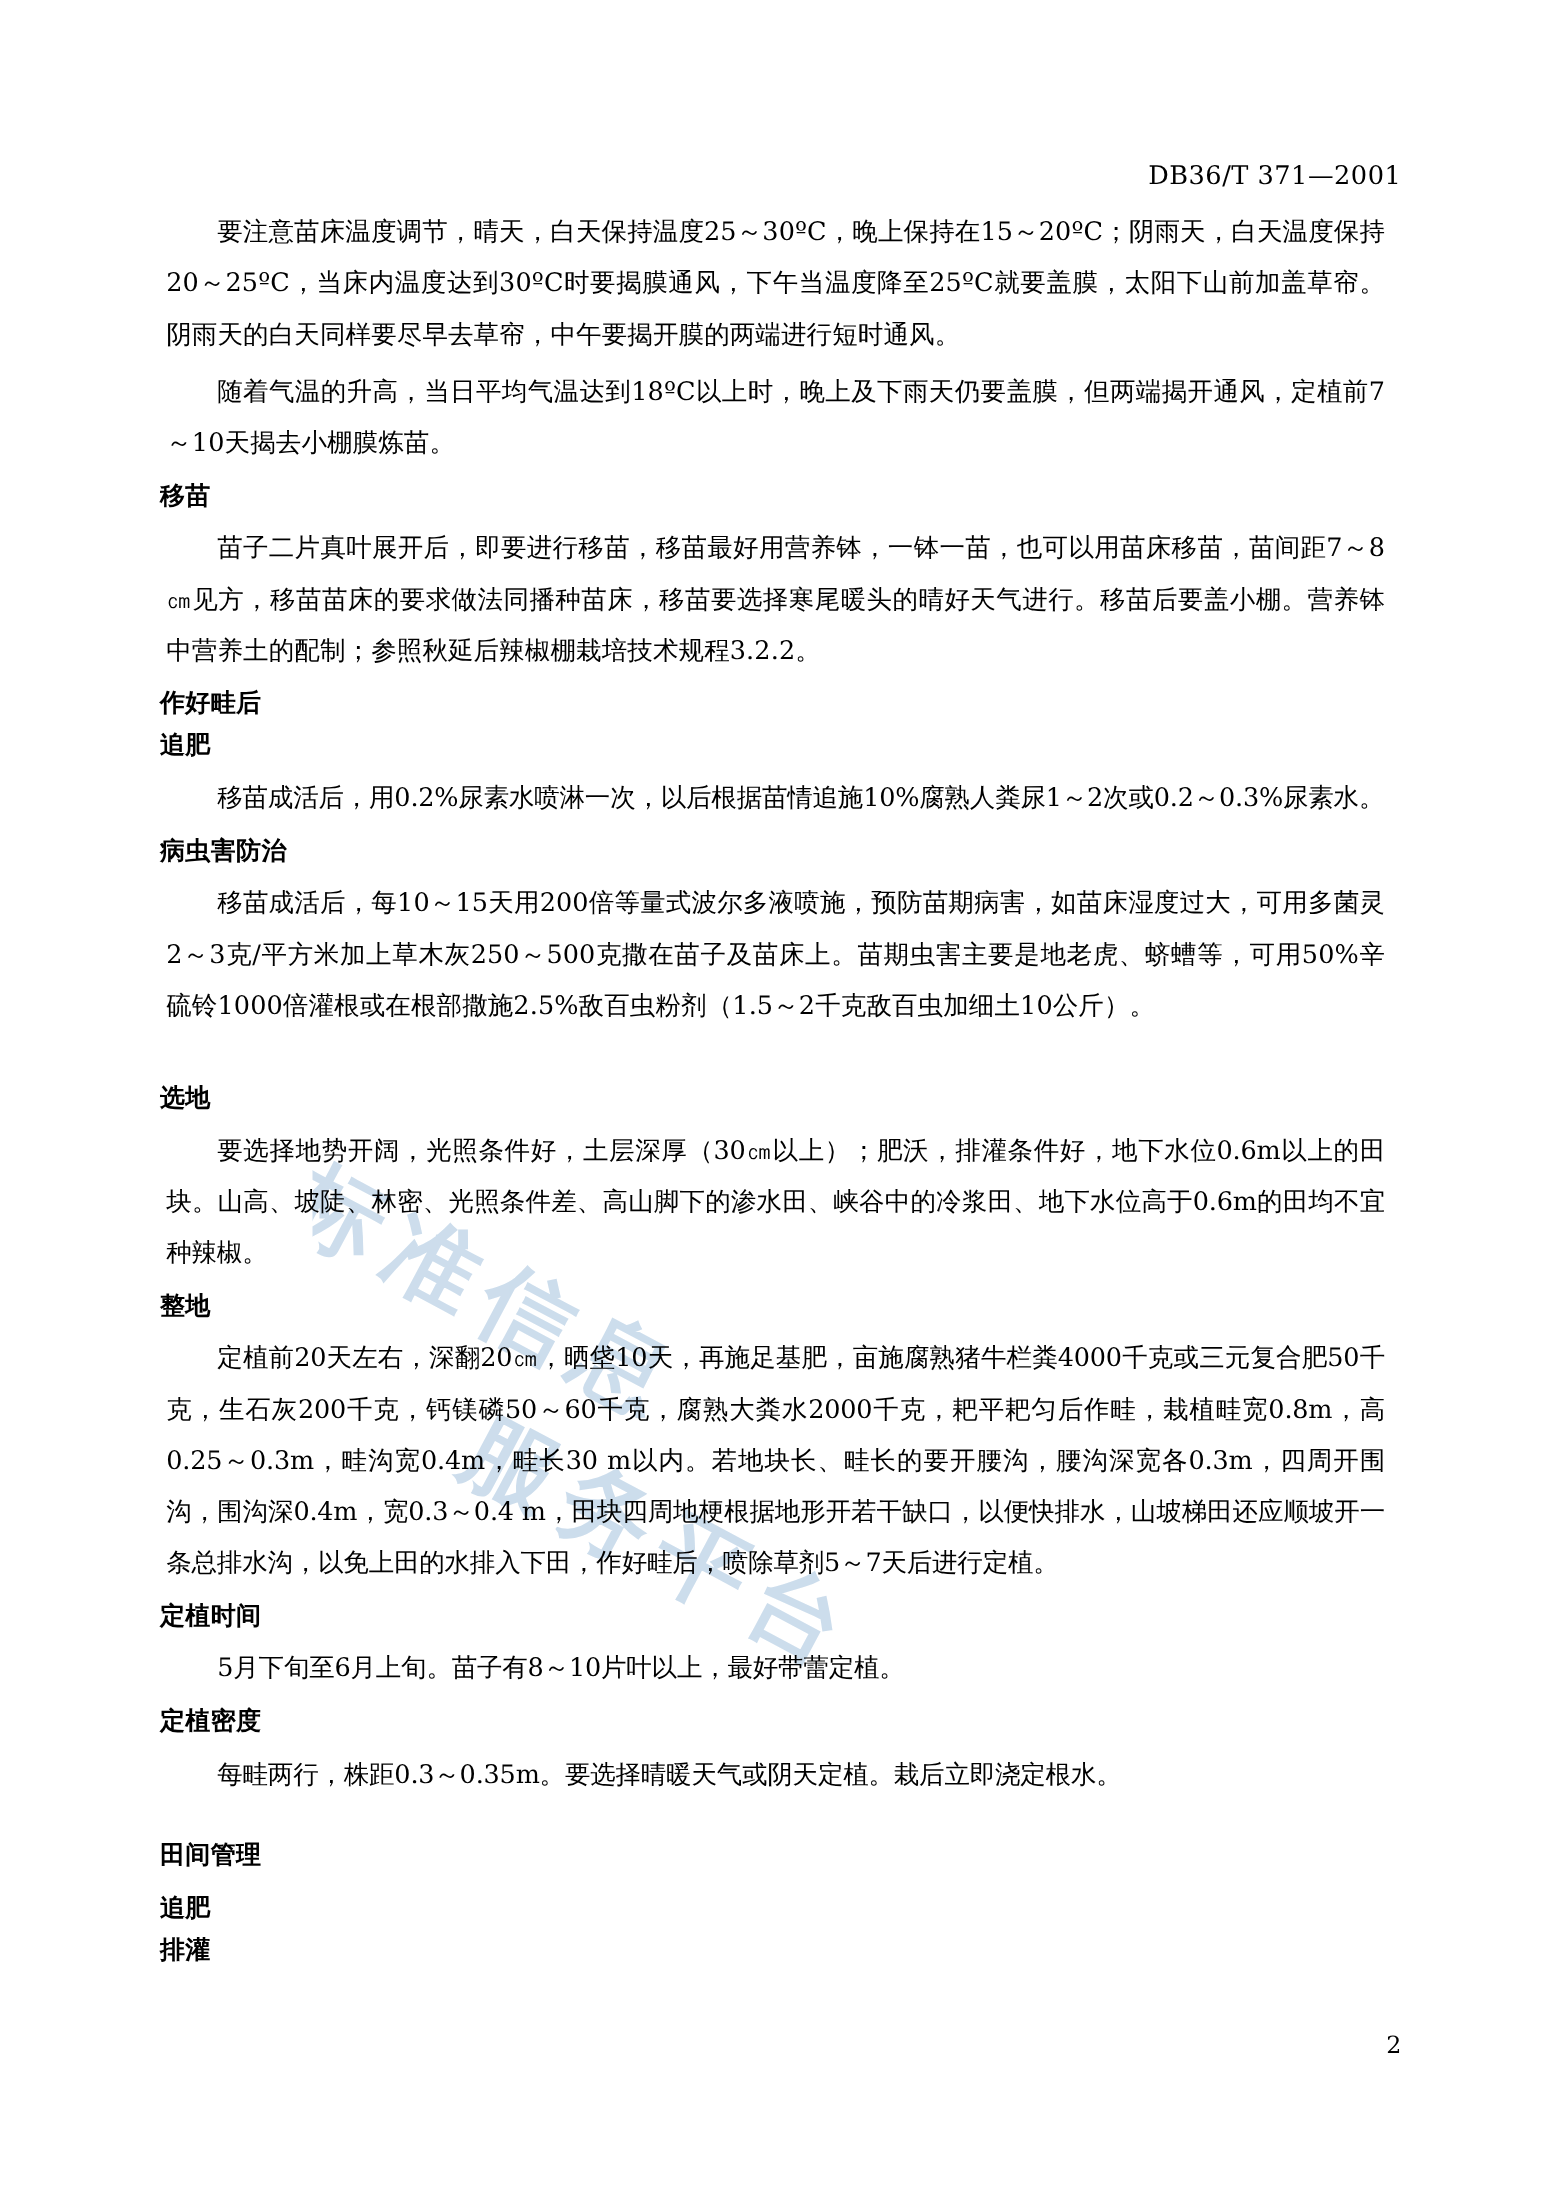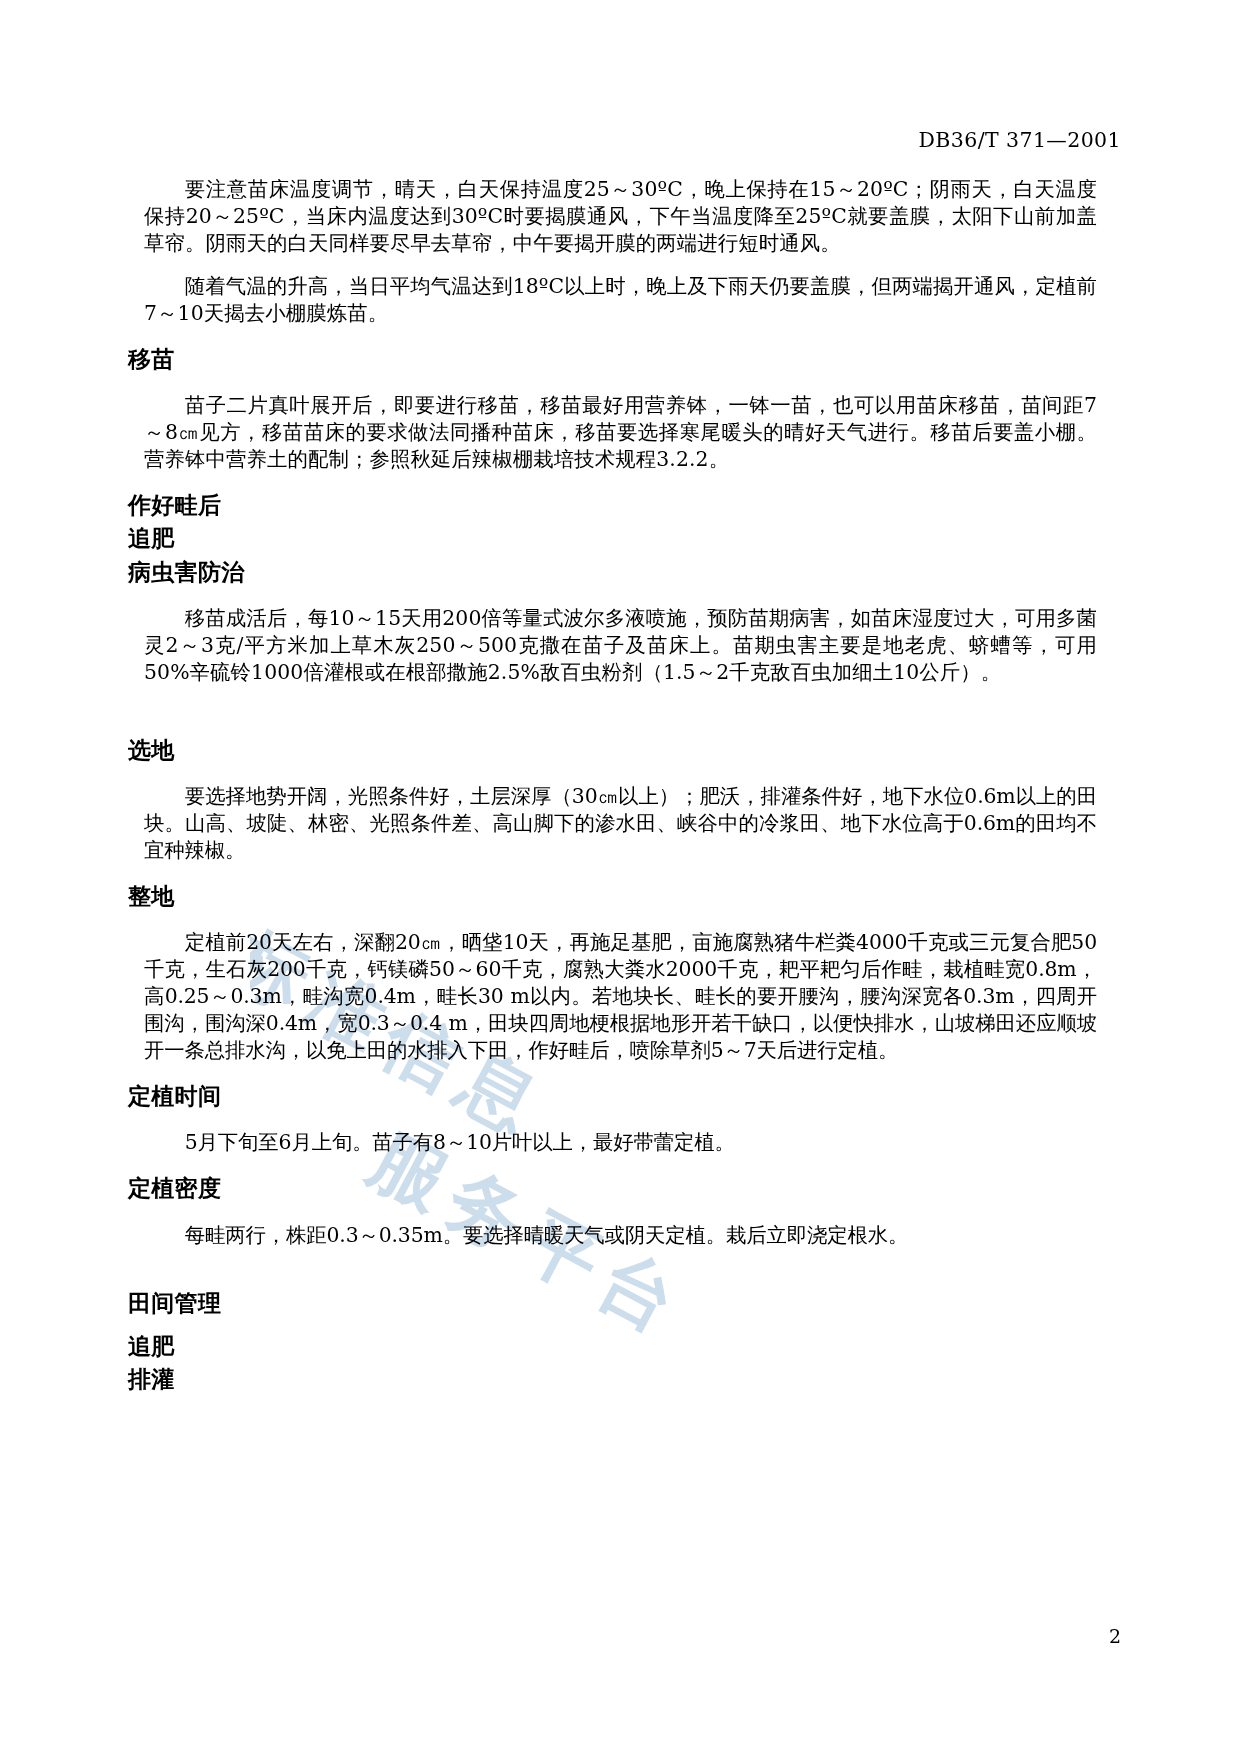--- a/index.html
+++ b/index.html
@@ -54,36 +54,36 @@
     letter-spacing: 0.4px;
     white-space: nowrap;
   }
   .body-block {
     position: absolute;
     left: 128px;
     top: 160px;
     width: 985px;
   }
   p.para {
-    margin: 16px;
+    margin: 5px;
     font-size: 20.4px;
-    line-height: 27px;
+    line-height: 41px;
     text-align: justify;
     text-justify: inter-ideograph;
     text-indent: 2em;
     letter-spacing: 0.1px;
   }
   p.para.narrow {
     letter-spacing: -0.15px;
   }
   h2.heading {
     margin: 0;
     font-family: "DejaVu Sans", "Liberation Sans", sans-serif;
     font-weight: bold;
-    font-size: 23px;
+    font-size: 20px;
     line-height: 33.2px;
     letter-spacing: 0.3px;
   }
   .spacer-sm { height: 10px; }
   .spacer-md { height: 22px; }
   .page-number {
     position: absolute;
     right: 120px;
     top: 1625px;
     font-family: "DejaVu Serif", "Liberation Serif", serif;
@@ -107,20 +107,21 @@
     <p class="para">要注意苗床温度调节，晴天，白天保持温度25～30ºC，晚上保持在15～20ºC；阴雨天，白天温度保持20～25ºC，当床内温度达到30ºC时要揭膜通风，下午当温度降至25ºC就要盖膜，太阳下山前加盖草帘。阴雨天的白天同样要尽早去草帘，中午要揭开膜的两端进行短时通风。</p>
 
     <p class="para">随着气温的升高，当日平均气温达到18ºC以上时，晚上及下雨天仍要盖膜，但两端揭开通风，定植前7～10天揭去小棚膜炼苗。</p>
 
     <h2 class="heading">移苗</h2>
     <p class="para">苗子二片真叶展开后，即要进行移苗，移苗最好用营养钵，一钵一苗，也可以用苗床移苗，苗间距7～8㎝见方，移苗苗床的要求做法同播种苗床，移苗要选择寒尾暖头的晴好天气进行。移苗后要盖小棚。营养钵中营养土的配制；参照秋延后辣椒棚栽培技术规程3.2.2。</p>
 
     <h2 class="heading">作好畦后</h2>
 
     <h2 class="heading">追肥</h2>
+    <p class="para narrow">移苗成活后，用0.2%尿素水喷淋一次，以后根据苗情追施10%腐熟人粪尿1～2次或0.2～0.3%尿素水。</p>
 
     <h2 class="heading">病虫害防治</h2>
     <p class="para">移苗成活后，每10～15天用200倍等量式波尔多液喷施，预防苗期病害，如苗床湿度过大，可用多菌灵2～3克/平方米加上草木灰250～500克撒在苗子及苗床上。苗期虫害主要是地老虎、蛴螬等，可用50%辛硫铃1000倍灌根或在根部撒施2.5%敌百虫粉剂（1.5～2千克敌百虫加细土10公斤）。</p>
 
     <div class="spacer-md"></div>
 
 
     <div class="spacer-sm"></div>
 
     <h2 class="heading">选地</h2>

